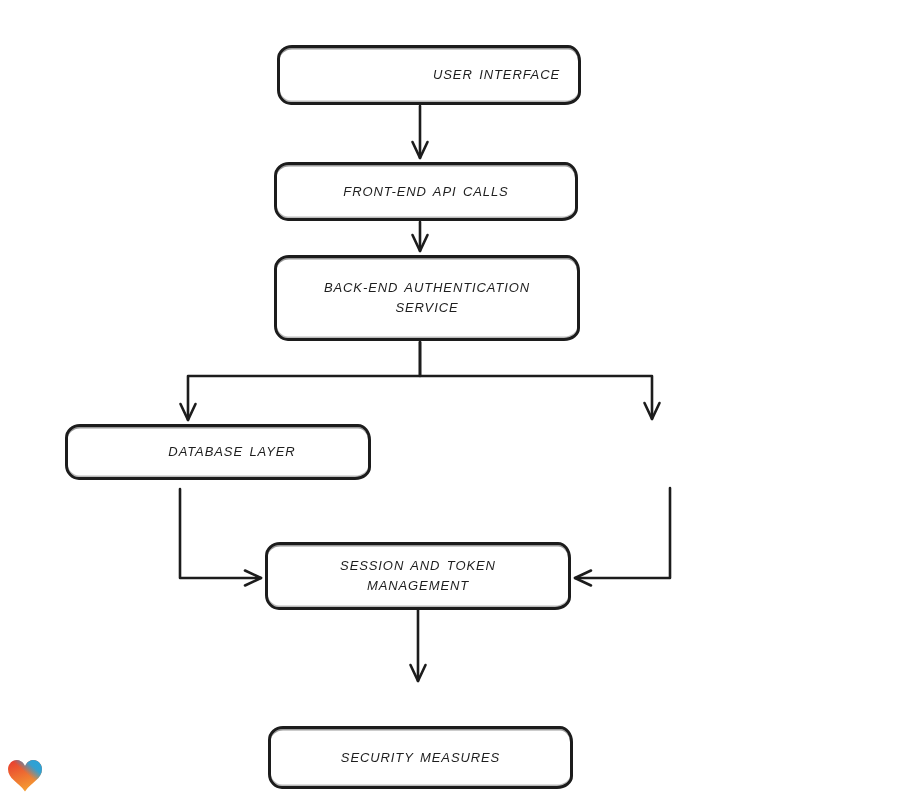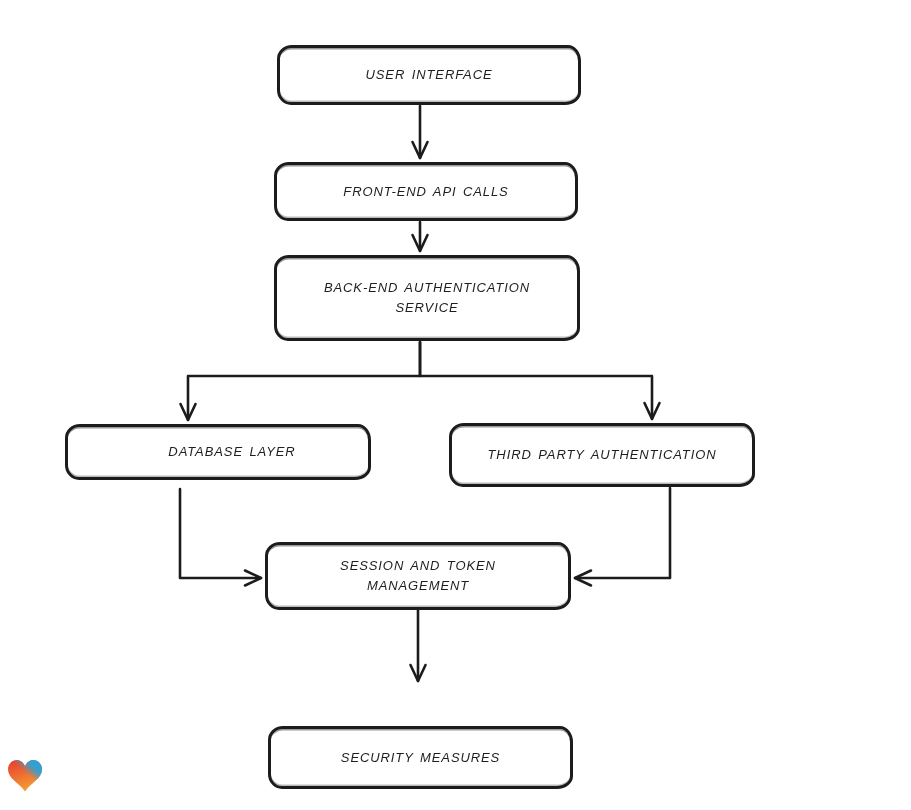--- a/index.html
+++ b/index.html
@@ -77,40 +77,37 @@
       <polyline points="420,342 420,376 652,376 652,419" class="edge-path"></polyline>
       <polyline points="644.5,403 652,419 659.5,403" class="edge-arrow"></polyline>
       <polyline points="180,489 180,578 261,578" class="edge-path"></polyline>
       <polyline points="245,570.5 261,578 245,585.5" class="edge-arrow"></polyline>
       <polyline points="670,488 670,578 575,578" class="edge-path"></polyline>
       <polyline points="591,570.5 575,578 591,585.5" class="edge-arrow"></polyline>
       <polyline points="418,605 418,681" class="edge-path"></polyline>
       <polyline points="410.5,665 418,681 425.5,665" class="edge-arrow"></polyline>
     </svg>
 
-  <div class="node" style="left: 277px; top: 45px; width: 304px; height: 60px;">
+  <div class="node" style="left: 277px; top: 45px; width: 304px; height: 60px; justify-content: flex-end;">
     <span class="node-label">USER INTERFACE</span>
   </div>
 
   <div class="node" style="left: 274px; top: 162px; width: 304px; height: 59px;">
     <span class="node-label">FRONT-END API CALLS</span>
   </div>
 
   <div class="node" style="left: 274px; top: 255px; width: 306px; height: 86px;">
     <span class="node-label">BACK-END AUTHENTICATION
 SERVICE</span>
   </div>
 
   <div class="node" style="left: 65px; top: 424px; width: 306px; height: 56px; padding-left: 28px;">
     <span class="node-label">DATABASE LAYER</span>
   </div>
 
-  <div class="node" style="left: 449px; top: 423px; width: 306px; height: 64px;">
-    <span class="node-label">THIRD PARTY AUTHENTICATION</span>
-  </div>
 
   <div class="node" style="left: 265px; top: 542px; width: 306px; height: 68px;">
     <span class="node-label">SESSION AND TOKEN
 MANAGEMENT</span>
   </div>
 
   <div class="node" style="left: 268px; top: 685px; width: 305px; height: 63px; margin-top: 41px;">
     <span class="node-label">SECURITY MEASURES</span>
   </div>
 

